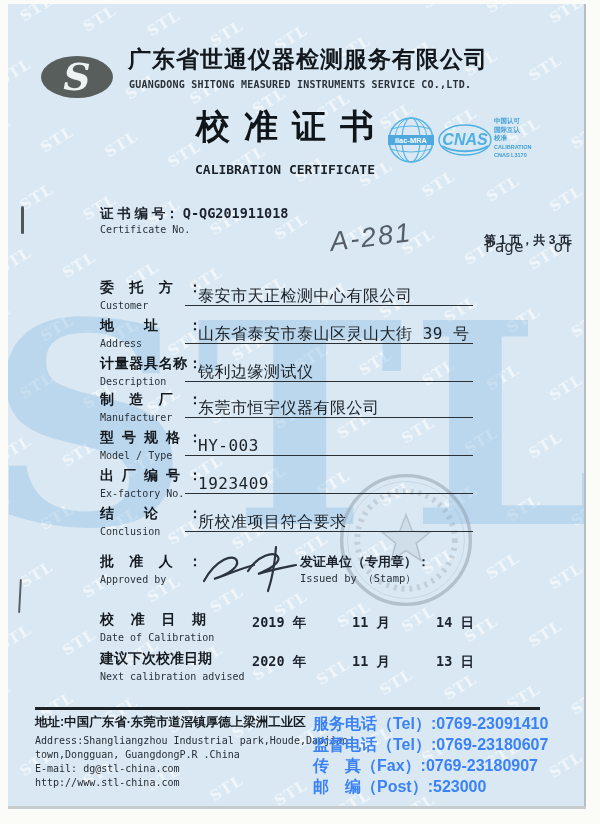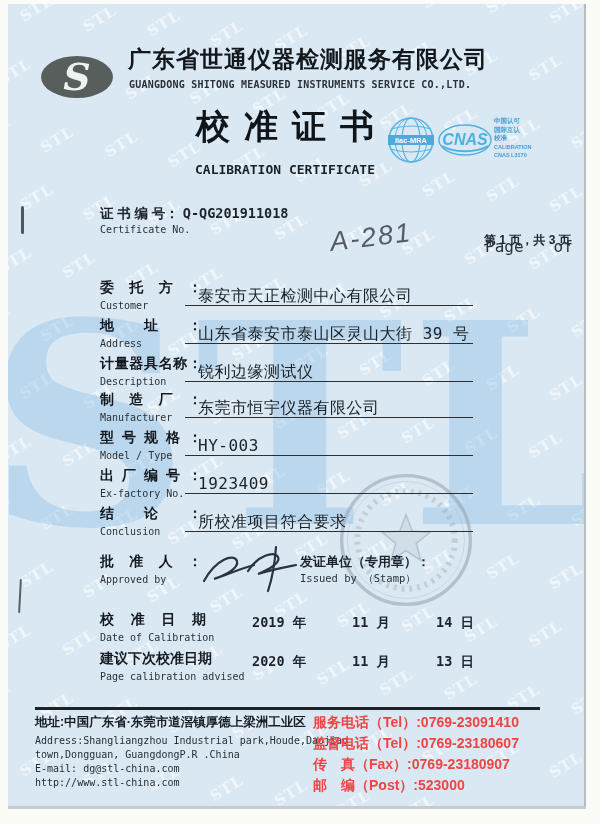--- a/index.html
+++ b/index.html
@@ -38,21 +38,21 @@
   
   .drow{position:absolute;left:100px;width:440px;height:40px;}
   .dzh{display:block;font-size:14px;font-weight:700;color:#14191f;white-space:nowrap;}
   .dzh.j{width:106px;text-align:justify;text-align-last:justify;}
   .dval{position:absolute;top:3px;font-size:13.5px;font-family:"DejaVu Sans Mono","Liberation Mono",monospace;font-weight:600;white-space:nowrap;}
   .dy{left:152px;} .dm{left:252px;} .dd{left:336px;}
   
   .footer-line{left:35px;top:707px;width:505px;height:2.5px;background:#1d2227;}
   .f-cn{font-size:12.5px;font-weight:700;color:#171d23;white-space:nowrap;}
   .f-en{font-size:10px;font-family:"DejaVu Sans Mono","Liberation Mono",monospace;color:#262d34;white-space:nowrap;}
-  .fr{font-size:14px;font-weight:700;color:#ef4444;white-space:nowrap;text-align:center;}
+  .fr{font-size:16px;font-weight:700;color:#3b82f6;white-space:nowrap;text-align:center;}
   .mark1{left:21px;top:206px;width:3px;height:28px;background:#50565a;border-radius:2px;}
   .mark2{left:19px;top:579px;width:2px;height:34px;background:#5a6065;transform:rotate(3deg);border-radius:2px;}
 </style>
 </head>
 <body>
 
 <div class="scan">
   <div class="page"></div>
 
   <svg class="abs" style="left:8px;top:4px;" width="577" height="803">
@@ -176,21 +176,21 @@
 
   <div class="drow" style="top:611px;">
     <span class="dzh j">校准日期</span>
     <span class="en">Date of Calibration</span>
     <span class="dval dy">2019 年</span>
     <span class="dval dm">11 月</span>
     <span class="dval dd">14 日</span>
   </div>
   <div class="drow" style="top:650px;">
     <span class="dzh">建议下次校准日期</span>
-    <span class="en">Page calibration advised</span>
+    <span class="en">Next calibration advised</span>
     <span class="dval dy">2020 年</span>
     <span class="dval dm">11 月</span>
     <span class="dval dd">13 日</span>
   </div>
 
   <div class="abs footer-line"></div>
   <div class="abs f-cn" style="left:35px;top:714px;">地址:中国广东省·东莞市道滘镇厚德上梁洲工业区</div>
   <div class="abs f-en" style="left:35px;top:735px;">Address:Shangliangzhou  Industrial  park,Houde,Daojiao</div>
   <div class="abs f-en" style="left:35px;top:749px;text-align:center;">town,Dongguan, GuangdongP.R .China</div>
   <div class="abs f-en" style="left:35px;top:763px;">E-mail: dg@stl-china.com</div>

